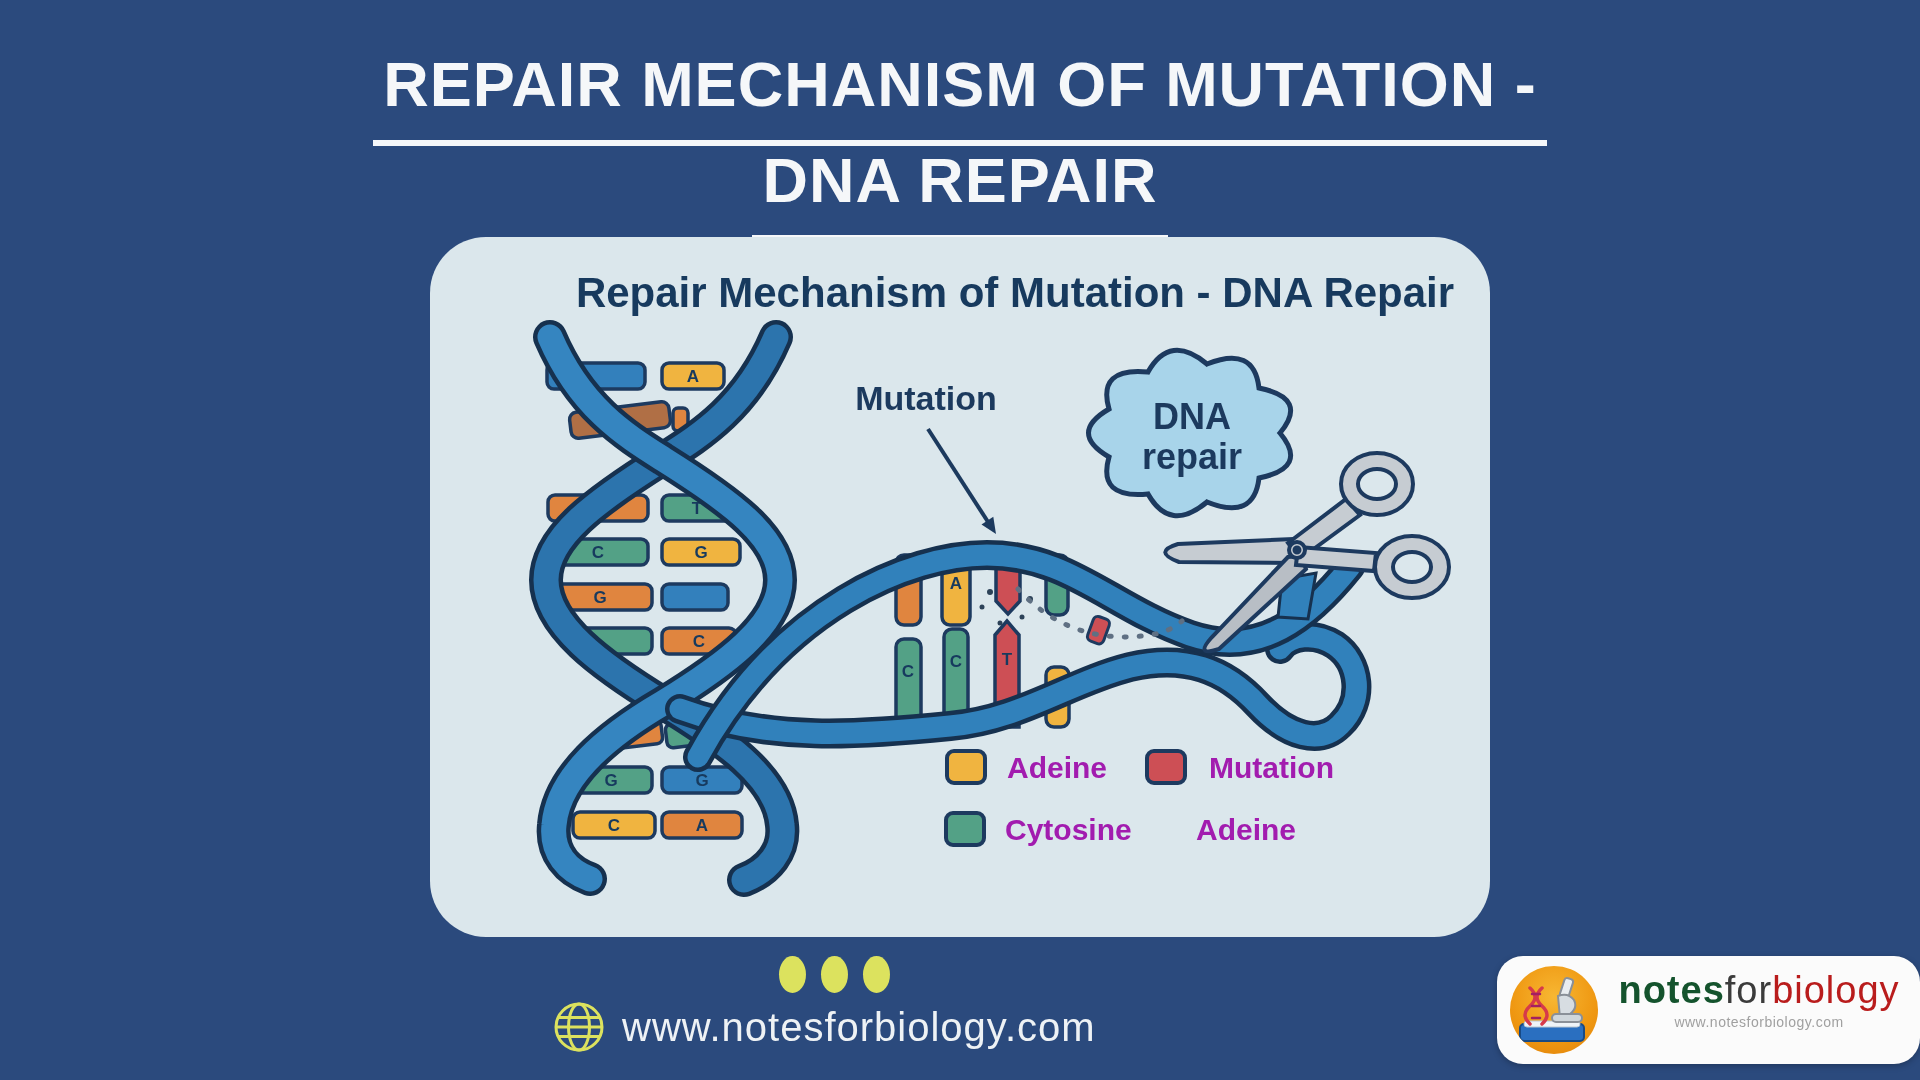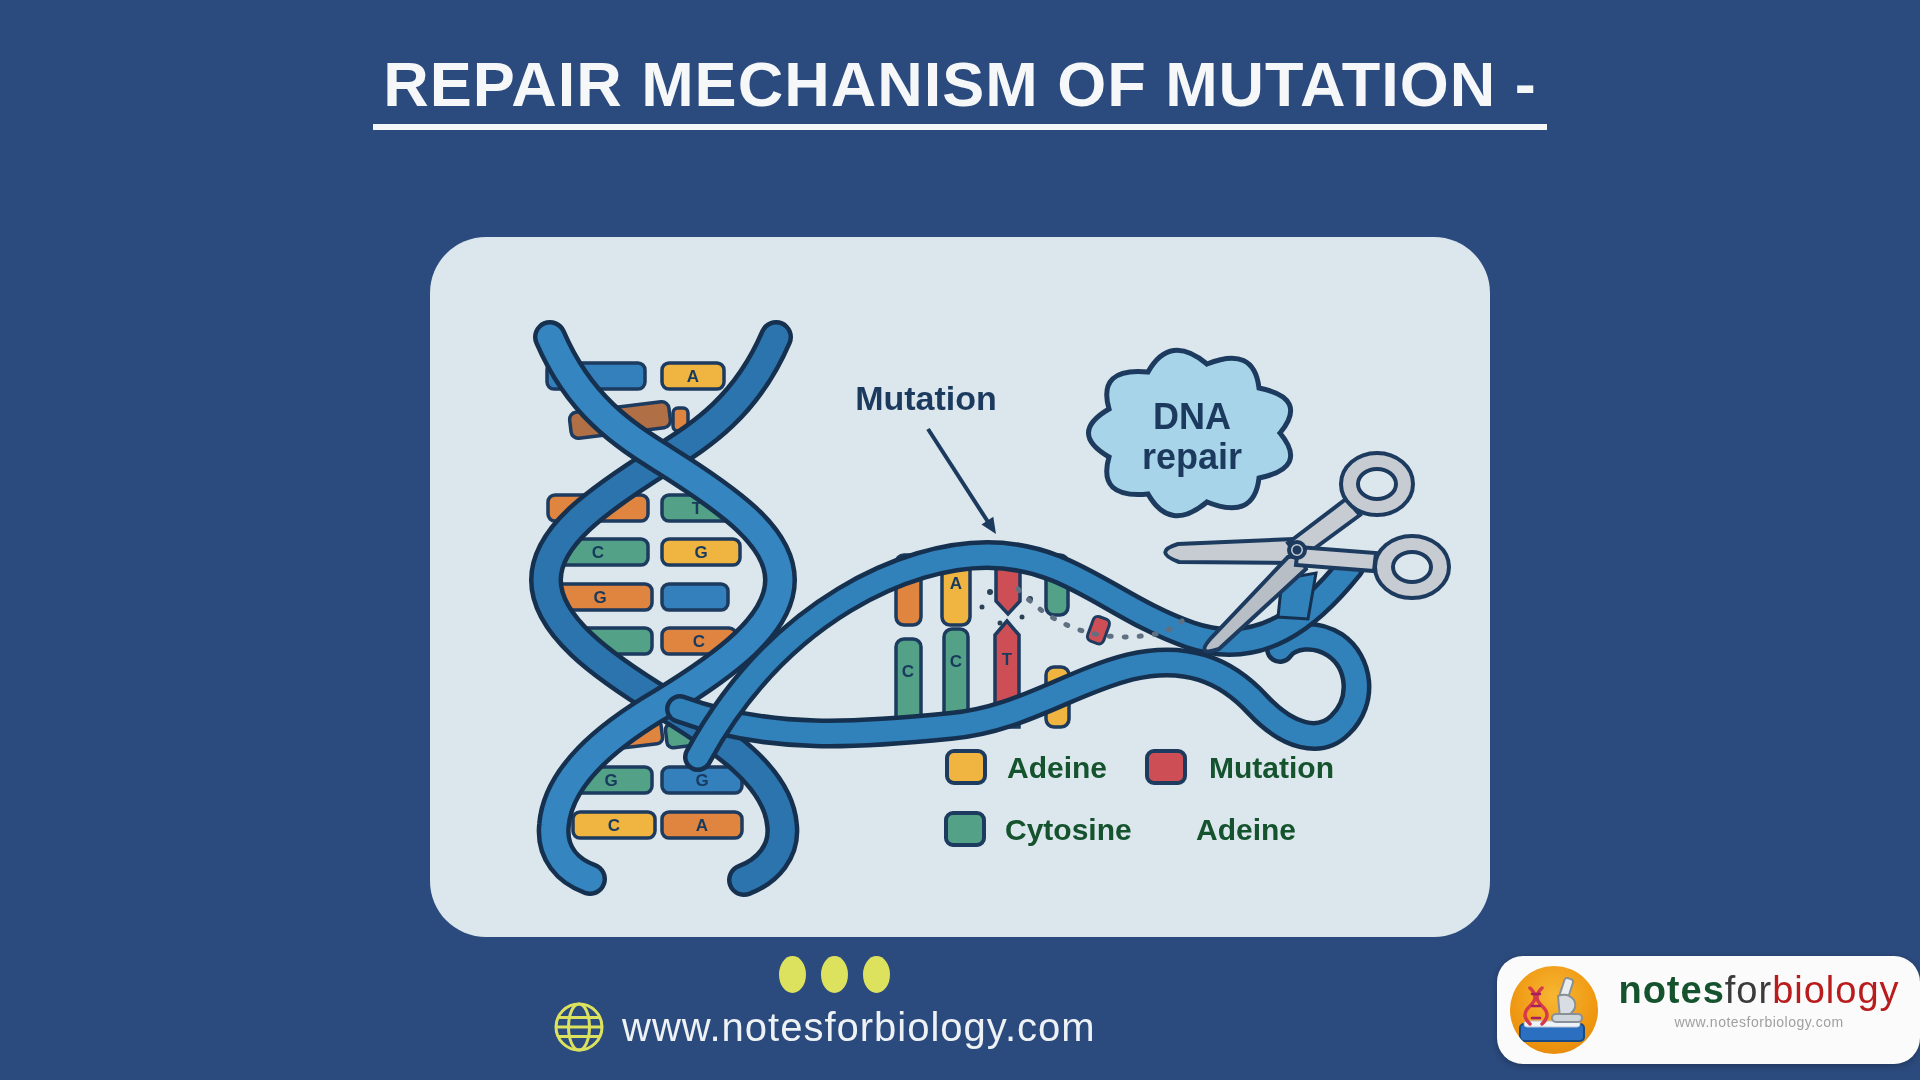--- a/index.html
+++ b/index.html
@@ -9,21 +9,21 @@
     font-family:"Liberation Sans", sans-serif;
   }
   
   .main-title{
     position:absolute;top:52px;left:0;width:1920px;
     text-align:center;color:#f5f7f9;font-weight:bold;
     font-size:63px;letter-spacing:1px;line-height:1.04;
   }
   .main-title .tline{
     display:inline-block;border-bottom:6px solid #f5f7f9;
-    padding:0 10px 6px 10px;margin-bottom:2px;
+    padding:0 10px 22px 10px;margin-bottom:2px;
   }
   
   .card{
     position:absolute;left:430px;top:237px;width:1060px;height:700px;
     background:#dbe7ec;border-radius:56px;
   }
   .card-title{
     position:absolute;top:32px;left:0;width:100%;box-sizing:border-box;
     padding-left:110px;text-align:center;
     font-size:42px;font-weight:bold;color:#173a5e;white-space:nowrap;
@@ -32,21 +32,21 @@
   svg text{font-family:"Liberation Sans", sans-serif;}
   .base-label{font-size:17px;font-weight:bold;fill:#173a5e;text-anchor:middle;}
   .note-label{font-size:34px;font-weight:bold;fill:#1c3a5e;text-anchor:middle;}
   .cloud-label{font-size:36px;font-weight:bold;fill:#1c3a5e;text-anchor:middle;}
   
   .legend-sq{
     position:absolute;width:42px;height:36px;border-radius:9px;
     border:4px solid #1d3a5f;box-sizing:border-box;
   }
   .legend-label{
-    position:absolute;font-size:30px;font-weight:bold;color:#14532d;white-space:nowrap;
+    position:absolute;font-size:30px;font-weight:bold;color:#a21caf;white-space:nowrap;
   }
   .sq-yellow{background:#f0b440;}
   .sq-red{background:#cd4f55;}
   .sq-green{background:#53a186;}
   
   .dots{position:absolute;left:779px;top:956px;display:flex;gap:15px;}
   .dot{width:27px;height:37px;border-radius:50%;background:#dce25e;}
   .site-row{position:absolute;left:552px;top:1000px;display:flex;align-items:center;gap:16px;}
   .site-text{font-size:40px;color:#eef2f5;letter-spacing:1px;white-space:nowrap;}
   
@@ -64,23 +64,25 @@
   .brand .p1{color:#14532d;font-weight:bold;}
   .brand .p2{color:#3b3b3b;text-align:center;}
   .brand .p3{color:#b91c1c;}
   .logo-url{font-size:14px;color:#a0a0a0;margin-top:2px;letter-spacing:.5px;}
 </style>
 </head>
 <body>
 
 <div class="main-title">
   <span class="tline">REPAIR MECHANISM OF MUTATION -</span><br>
+  <span class="tline">DNA REPAIR</span>
 </div>
 
 <div class="card">
+  <div class="card-title">Repair Mechanism of Mutation - DNA Repair</div>
 
   <svg class="diagram-svg" viewBox="0 0 1060 700">
 
     <g stroke="#1d3a5f" stroke-width="3.5">
 
       <rect x="117" y="126" width="98" height="26" rx="7" fill="#3380bc"></rect>
       <rect x="232" y="126" width="62" height="26" rx="7" fill="#f0b440"></rect>
 
       <rect x="140" y="170" width="100" height="26" rx="7" fill="#b06f45" transform="rotate(-7 190 183)"></rect>
       <rect x="243" y="171" width="15" height="23" rx="5" fill="#e0853f"></rect>

